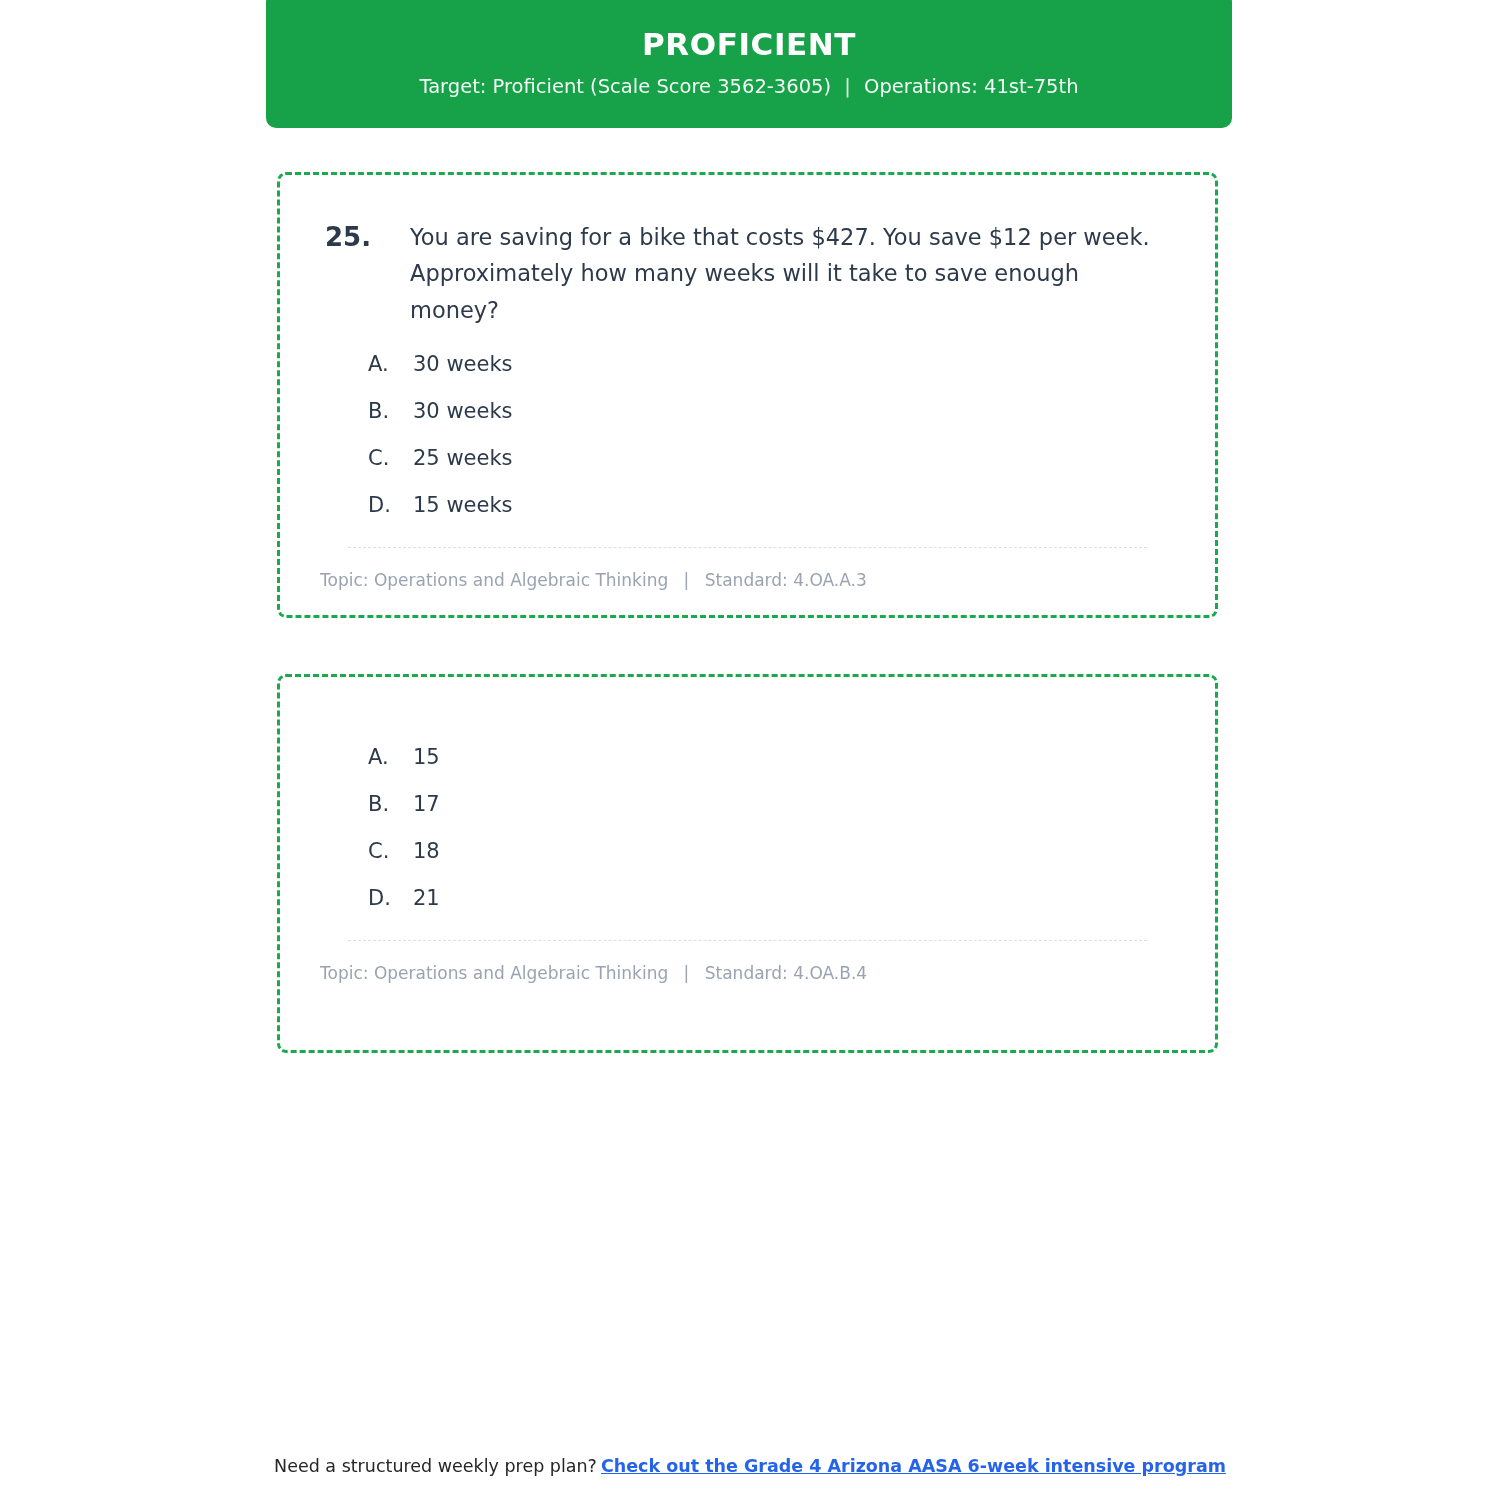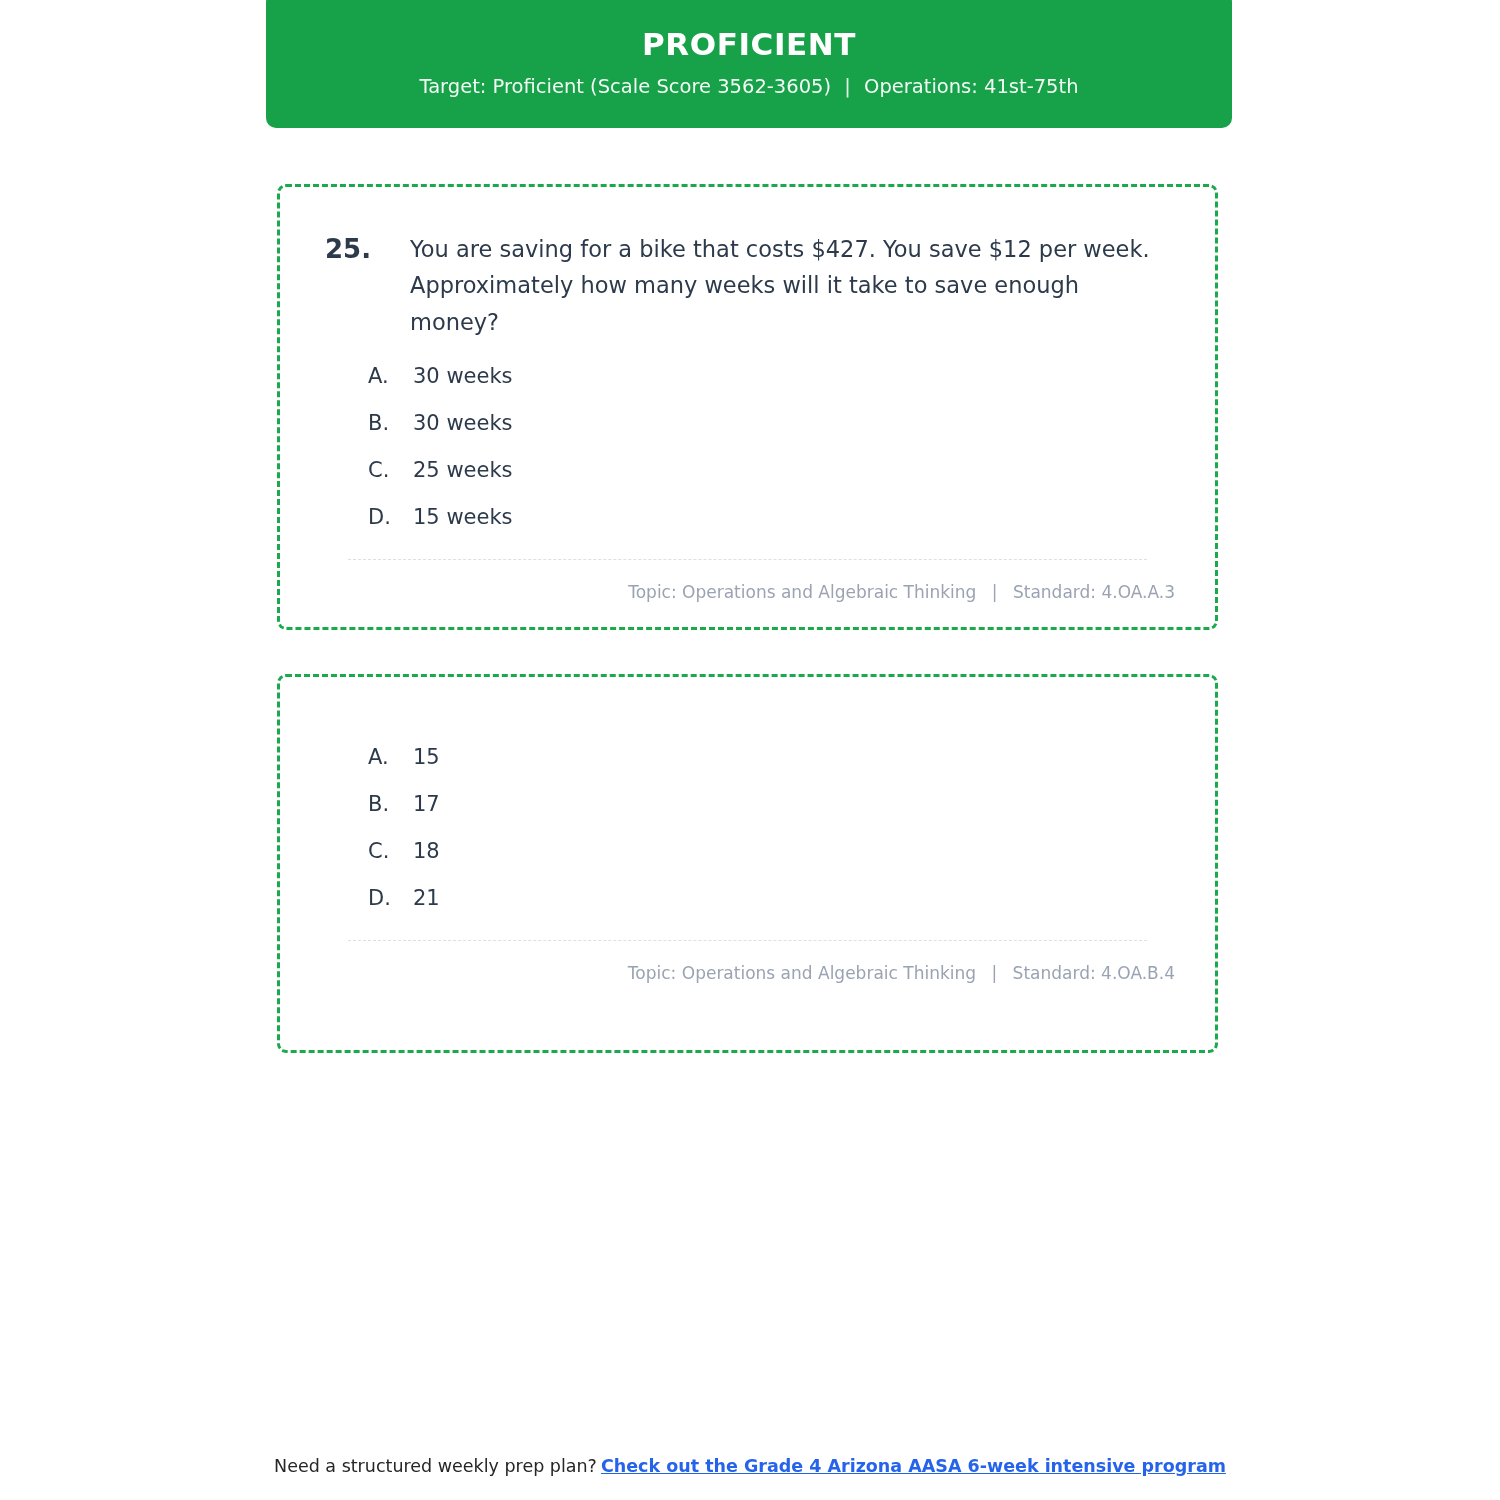--- a/index.html
+++ b/index.html
@@ -63,21 +63,21 @@
   .q-card {
     position: absolute;
     left: 277px;
     width: 941px;
     box-sizing: border-box;
     border: 3px dashed #1aa94d;
     border-radius: 9px;
     background: #ffffff;
     padding: 44px 40px 26px 40px;
   }
-  #card-25 { top: 184px; height: 446px; }
+  #card-25 { top: 172px; height: 446px; }
   #card-26 { top: 674px; height: 379px; }
 
   .q-head {
     display: flex;
     align-items: flex-start;
     padding-left: 5px;
   }
   .q-number {
     font-size: 26px;
     font-weight: bold;
@@ -113,21 +113,21 @@
   .opt-text { color: #2c3a4b; }
 
   .q-divider {
     margin-top: 30px;
     margin-left: 28px;
     margin-right: 28px;
     border-top: 1px dashed #dcdfe5;
     height: 0;
   }
   .q-meta {
-    text-align: right;
+    text-align: left;
     margin-top: 22px;
     font-size: 17px;
     color: #9aa3b2;
     white-space: nowrap;
   }
   .q-meta .sep { padding: 0 10px; }
 
   
   .page-footer {
     position: absolute;

